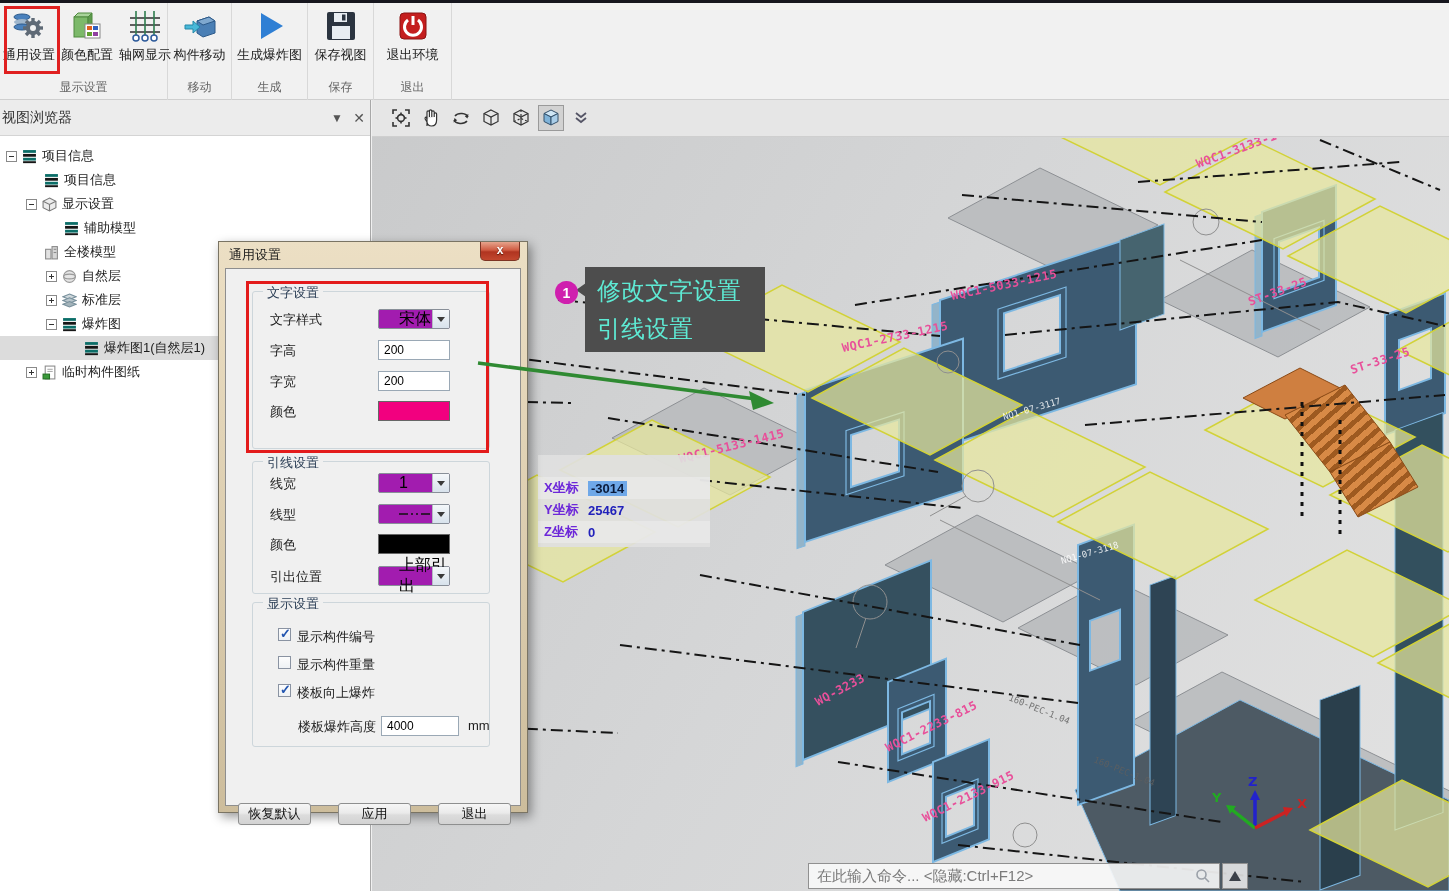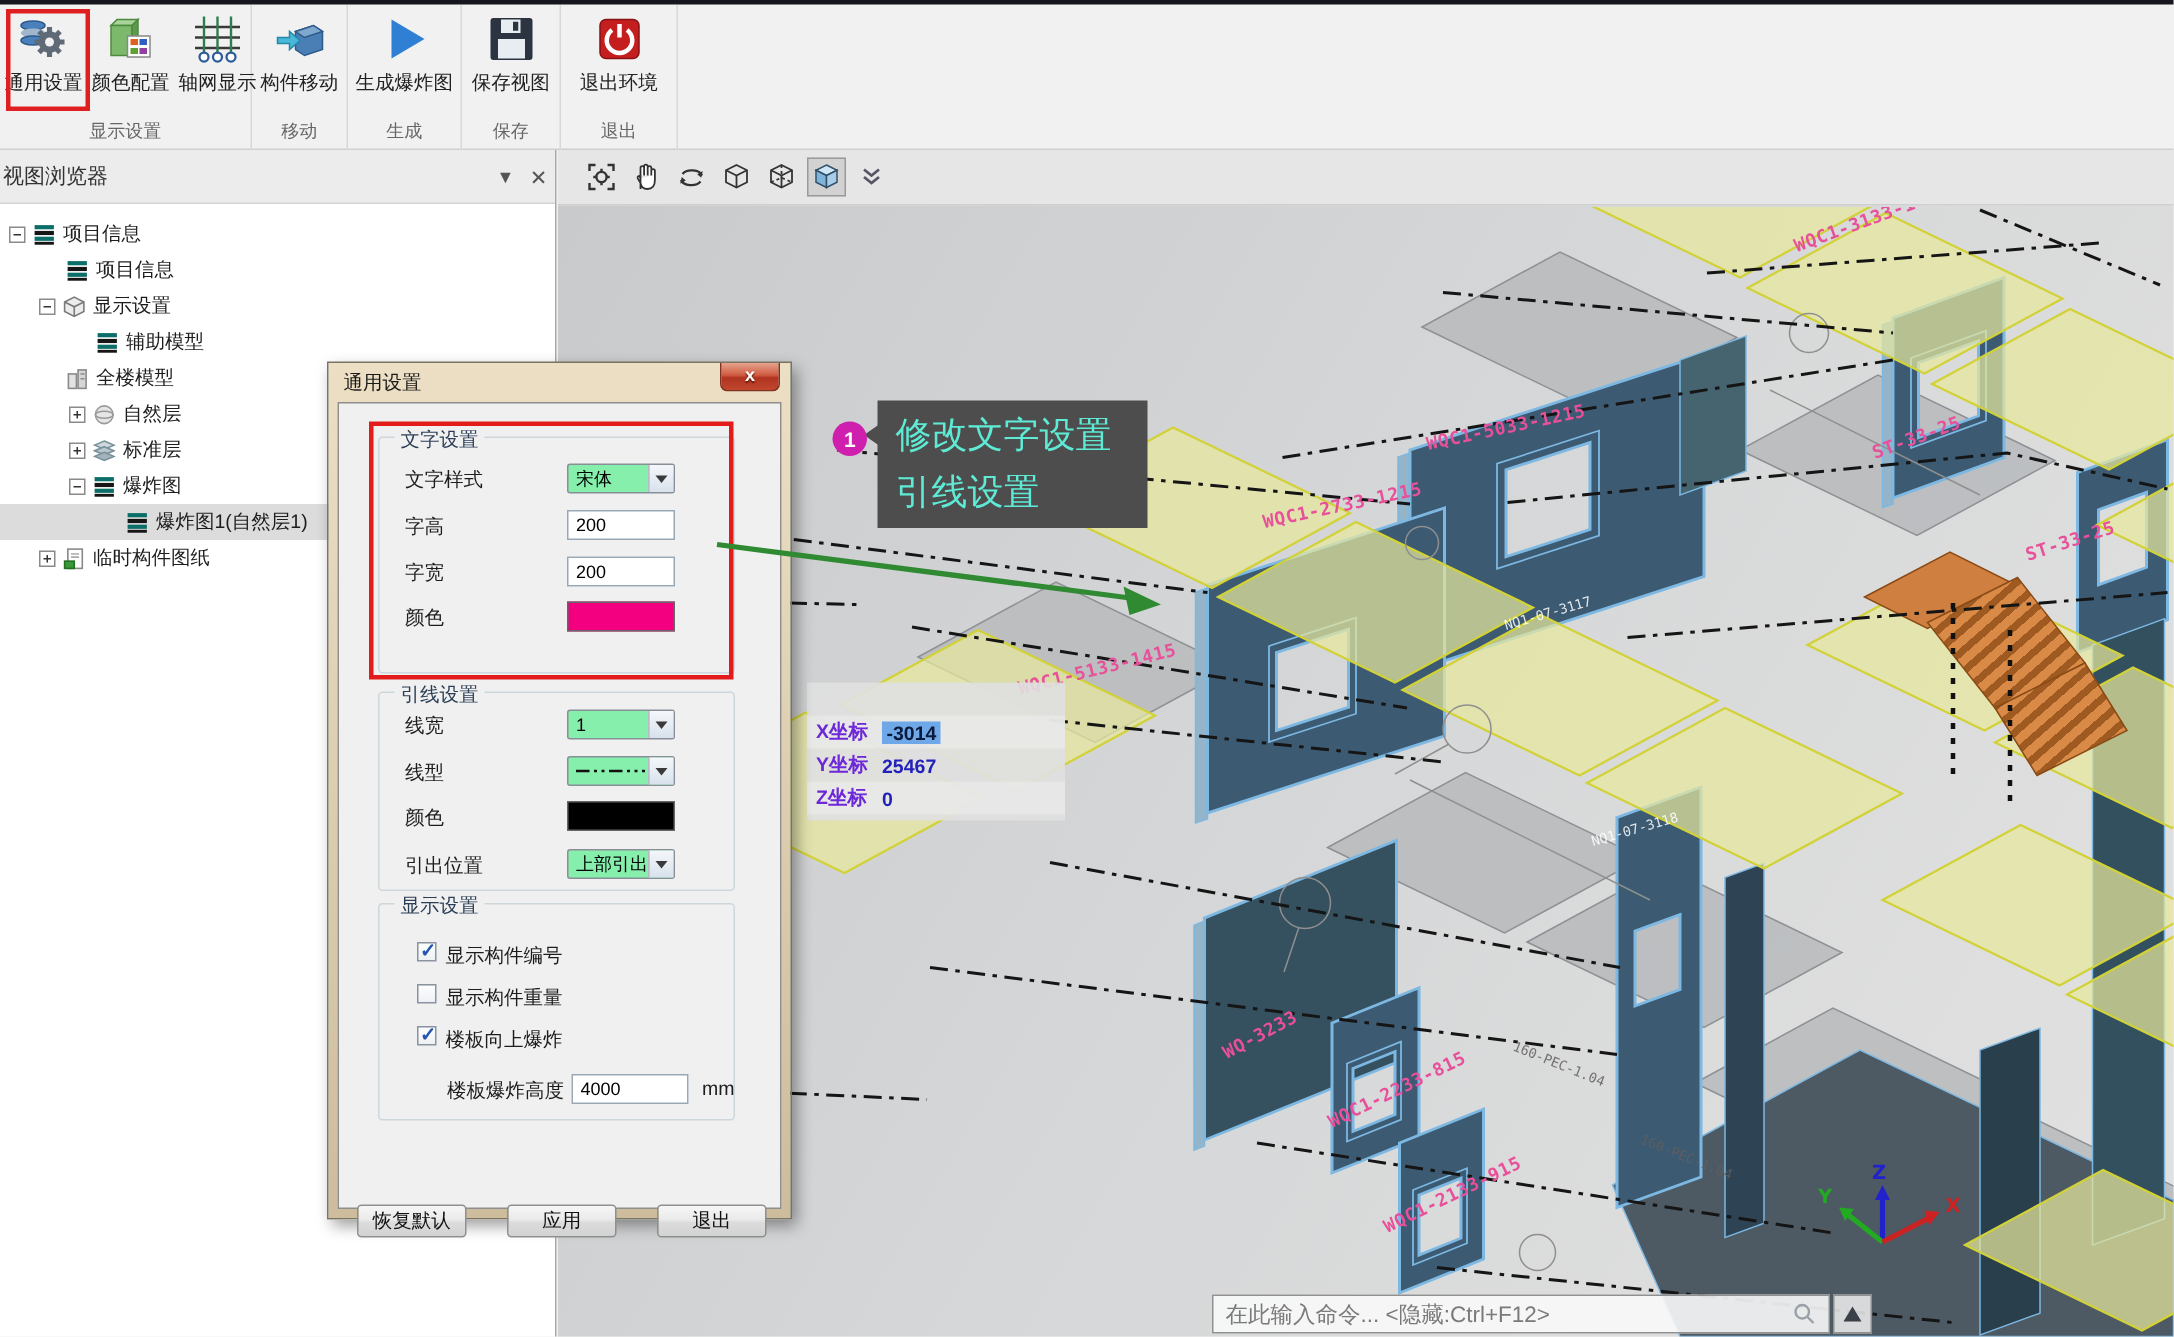--- a/index.html
+++ b/index.html
@@ -98,22 +98,22 @@
     background:linear-gradient(#e6a48c,#cf5b42 45%,#b03420 55%,#c2472e);
     border:1px solid #7d3424; border-top:none; border-radius:0 0 5px 5px;
     color:#fff; font-size:12px; font-weight:bold; text-align:center; line-height:17px;
     text-shadow:0 1px 1px #5a1a0a; cursor:pointer; }
   #dbody { position:absolute; left:6px; right:6px; top:26px; bottom:6px;
     background:#f0f0f0; border:1px solid #8e8e8e; }
   .fgroup { position:absolute; border:1px solid #cdd6db; border-radius:3px; }
   .fgroup .legend { position:absolute; left:10px; top:-8px; background:#f0f0f0;
     padding:0 4px; font-size:13px; color:#2b3e55; }
   .dlabel { position:absolute; font-size:13px; color:#1d1d1d; white-space:nowrap; }
-  .combo { position:absolute; width:72px; height:20px; background:#86efac; border:1px solid #888f98;
-    border-radius:2px; font-size:12px; display:flex; align-items:center; padding-left:5px; cursor:pointer; }
+  .combo { position:absolute; width:72px; height:20px; background:#a21caf; border:1px solid #888f98;
+    border-radius:2px; font-size:16px; display:flex; align-items:center; padding-left:20px; cursor:pointer; }
   .combo .arr { position:absolute; right:0; top:0; width:17px; height:18px;
     background:linear-gradient(#f4f7fa,#d8e2ec); border-left:1px solid #b5bcc4;
     display:flex; align-items:center; justify-content:center; }
   .combo .arr::after { content:""; width:0; height:0; border-left:4px solid transparent;
     border-right:4px solid transparent; border-top:5px solid #3a3a3a; }
   .dinput { position:absolute; width:72px; height:20px; background:#fff; border:1px solid #9aa8b5;
     font-size:12px; font-family:"Liberation Sans",sans-serif; padding-left:5px; }
   .swatch { position:absolute; width:72px; height:20px; border:1px solid #666; cursor:pointer; }
   .dcheck { position:absolute; width:13px; height:13px; border:1px solid #8a93a2;
     background:linear-gradient(#fdfdfd,#eef1f4); cursor:pointer; }

